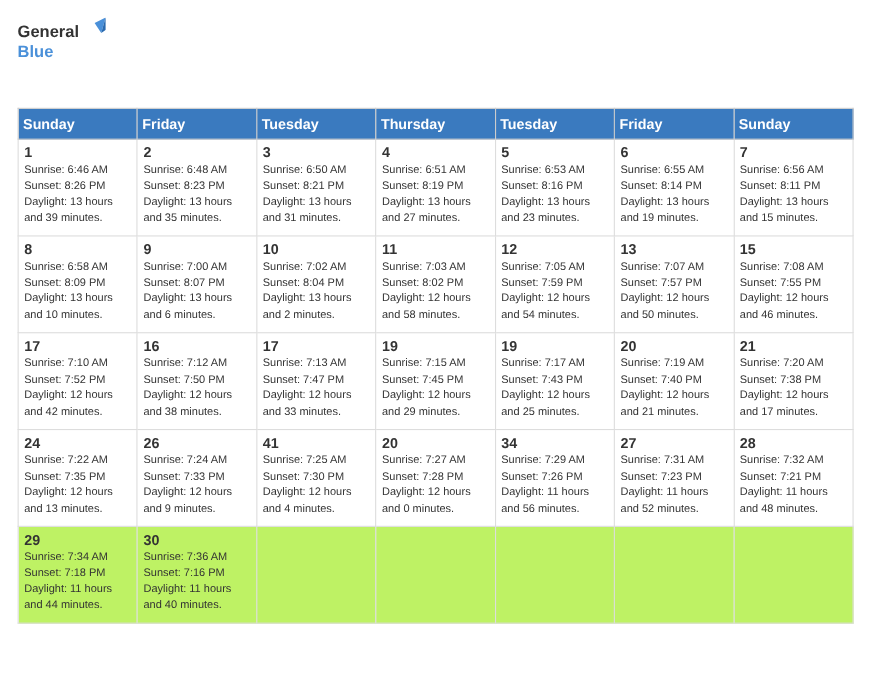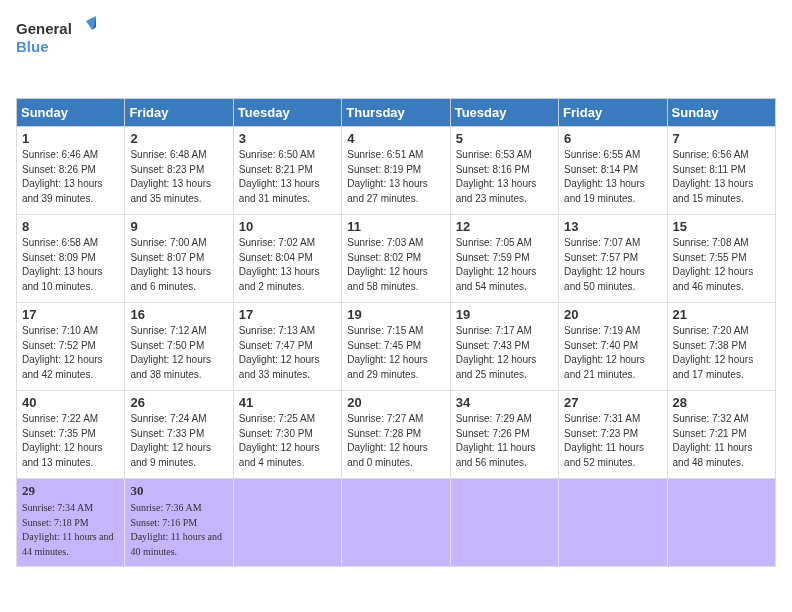--- a/index.html
+++ b/index.html
@@ -54,22 +54,21 @@
       padding: 4px 5px;
       font-size: 10px;
       color: #333;
       height: 88px;
       background: #fff;
     }
     td.empty {
       background: #f5f5f5;
     }
     tr:last-child td {
-      background: #c4b5fd;
-      font-family: Liberation Serif, serif;
+      background: #bef264;
     }
     .day-num {
       font-size: 13px;
       font-weight: bold;
       display: block;
       margin-bottom: 2px;
     }
     .day-info {
       line-height: 1.45;
     }
@@ -190,21 +189,21 @@
           <span class="day-num">20</span>
           <div class="day-info">Sunrise: 7:19 AM<br>Sunset: 7:40 PM<br>Daylight: 12 hours and 21 minutes.</div>
         </td>
         <td>
           <span class="day-num">21</span>
           <div class="day-info">Sunrise: 7:20 AM<br>Sunset: 7:38 PM<br>Daylight: 12 hours and 17 minutes.</div>
         </td>
       </tr>
       <tr>
         <td>
-          <span class="day-num">40</span>
+          <span class="day-num">24</span>
           <div class="day-info">Sunrise: 7:22 AM<br>Sunset: 7:35 PM<br>Daylight: 12 hours and 13 minutes.</div>
         </td>
         <td>
           <span class="day-num">26</span>
           <div class="day-info">Sunrise: 7:24 AM<br>Sunset: 7:33 PM<br>Daylight: 12 hours and 9 minutes.</div>
         </td>
         <td>
           <span class="day-num">41</span>
           <div class="day-info">Sunrise: 7:25 AM<br>Sunset: 7:30 PM<br>Daylight: 12 hours and 4 minutes.</div>
         </td>

